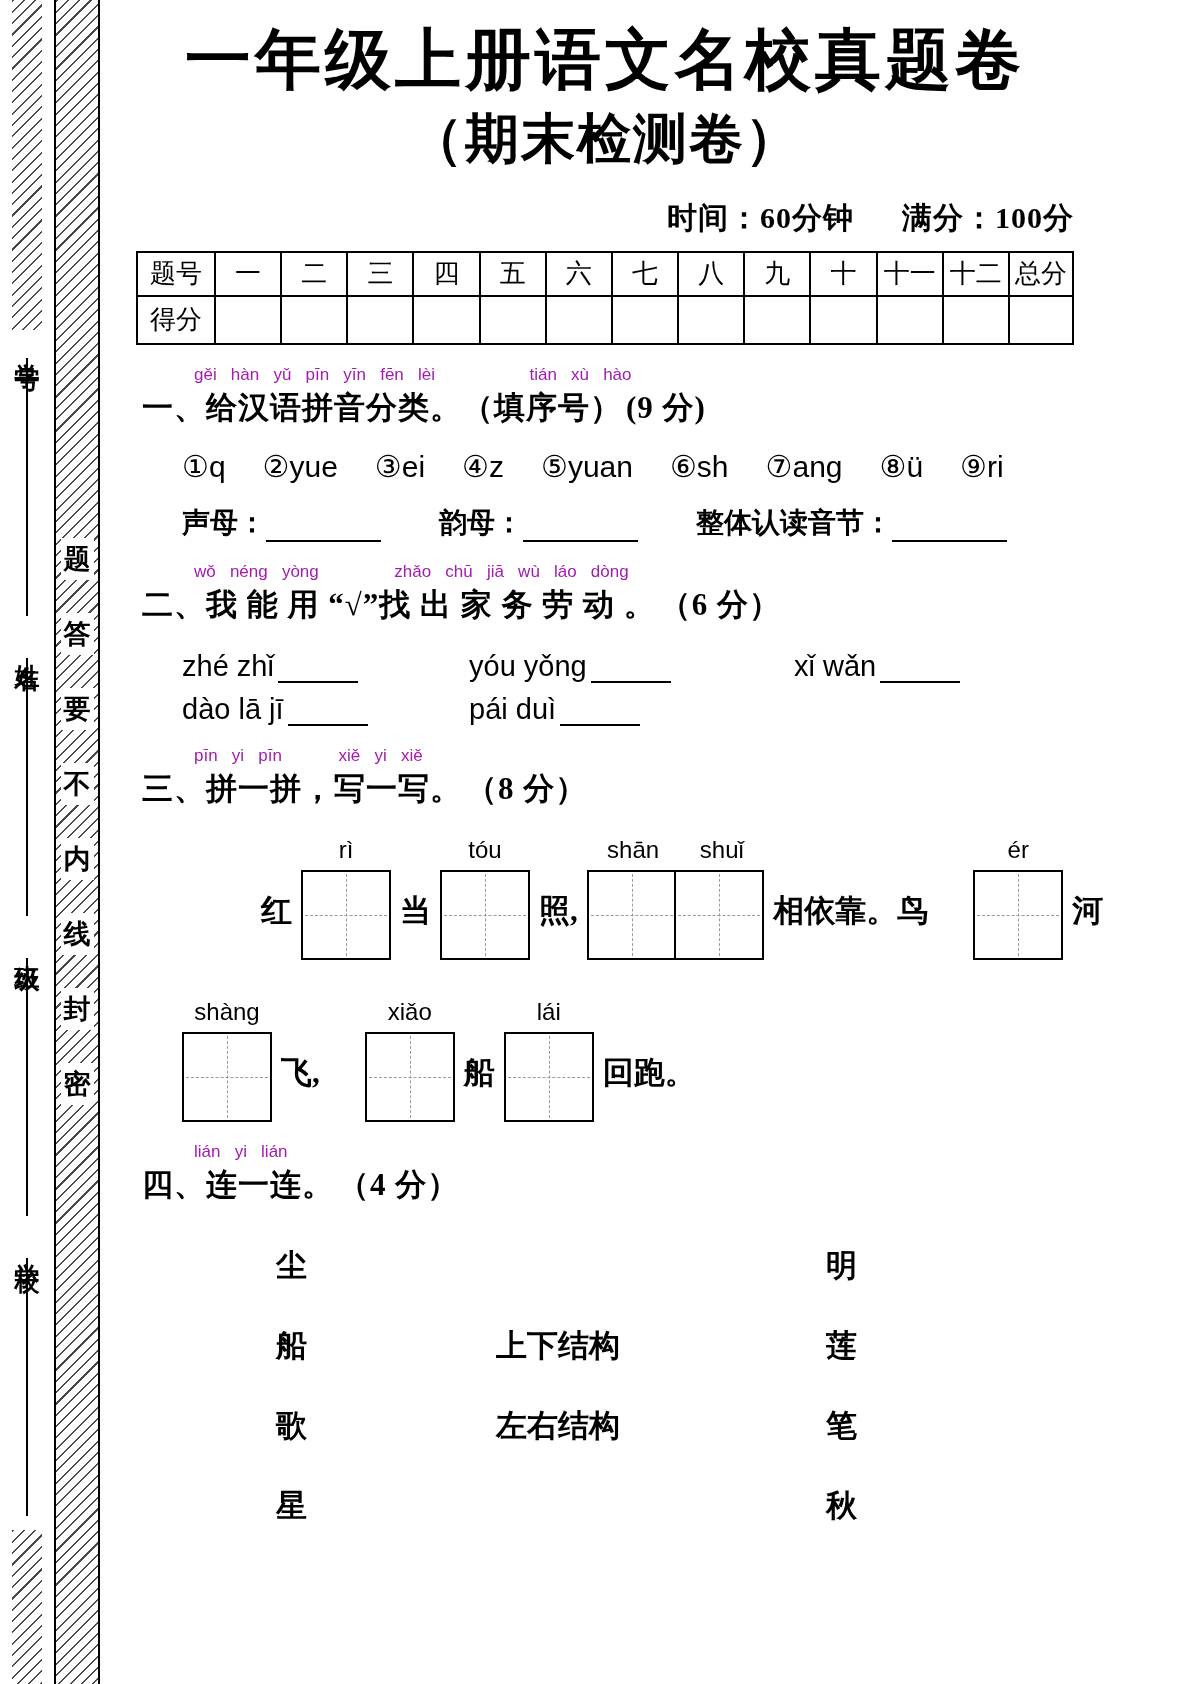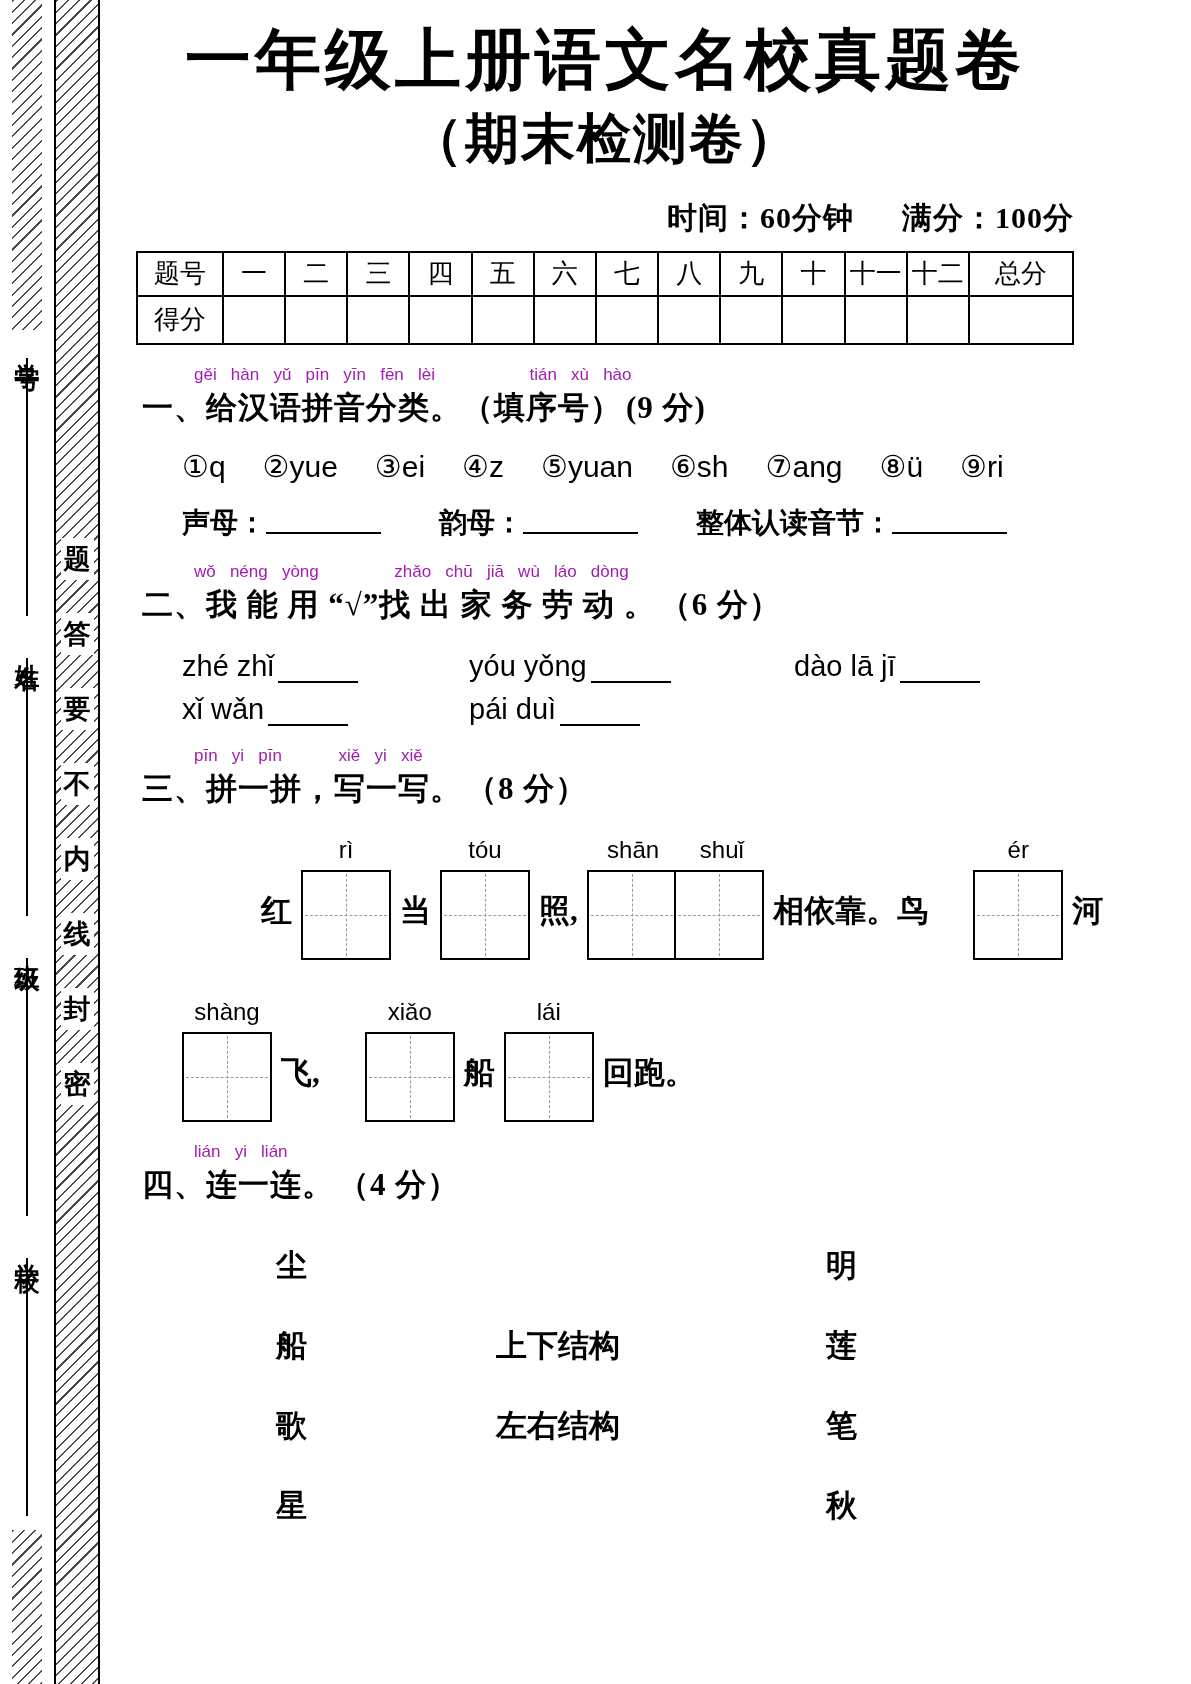--- a/index.html
+++ b/index.html
@@ -25,32 +25,32 @@
   .main { position:absolute; left:136px; top:0; width:938px; padding-top:24px; }
   .title { font-size:66px; font-weight:900; text-align:center; letter-spacing:4px; line-height:1.1; }
   .subtitle { font-size:54px; font-weight:900; text-align:center; letter-spacing:2px; margin-top:6px; }
   .meta { text-align:right; font-size:30px; font-weight:600; margin-top:22px; letter-spacing:1px; }
   .meta span + span { margin-left:48px; }
 
   table.score { border-collapse:collapse; width:100%; margin-top:12px; table-layout:fixed; }
   table.score th, table.score td { border:2px solid #000; font-size:26px; font-weight:normal; text-align:center; padding:0; }
   table.score tr:nth-child(1) th { height:44px; }
   table.score tr:nth-child(2) td { height:48px; }
-  .col-first { width:86px; }
-  .col-last { width:104px; }
+  .col-first { width:78px; }
+  .col-last { width:64px; }
 
   .py { font-family:"Liberation Sans", sans-serif; font-size:17px; color:#a21caf; white-space:pre; display:block; }
   .sec { margin-top:20px; }
   .sec-py { margin-left:58px; }
   .sec-head { font-size:31px; font-weight:bold; letter-spacing:1px; margin-top:2px;margin-left:6px; }
   .sec-head .pts { font-weight:600; margin-left:4px; }
 
   .options { display:flex; gap:37px; margin:20px 0 10px 46px; font-size:30px;
              font-family:"Liberation Sans", sans-serif; }
-  .blanks { margin:20px 0 16px 46px; font-size:28px; display:flex; }
+  .blanks { margin:20px 0 16px 46px; font-size:28px; display:flex; align-items:flex-end; }
   .blabel { font-weight:bold; }
   .uline { display:inline-block; border-bottom:2px solid #000; width:115px; height:1.1em; }
   .bgap { margin-left:58px; }
 
   .items-grid { display:grid; grid-template-columns:287px 325px auto; row-gap:10px;
                 margin:24px 0 4px 46px; font-size:29px; font-family:"Liberation Sans", sans-serif; }
   .item { display:flex; align-items:flex-end; }
   .item .uline { width:80px; margin-left:4px; }
 
   .wline { display:flex; align-items:flex-end; }
@@ -192,25 +192,25 @@
       <div class="items-grid">
         <div class="item">
             <span>zhé zhǐ</span>
             <span class="uline"></span>
           </div>
         <div class="item">
             <span>yóu yǒng</span>
             <span class="uline"></span>
           </div>
         <div class="item">
+            <span>xǐ wǎn</span>
+            <span class="uline"></span>
+          </div>
+        <div class="item">
             <span>dào lā jī</span>
-            <span class="uline"></span>
-          </div>
-        <div class="item">
-            <span>xǐ wǎn</span>
             <span class="uline"></span>
           </div>
         <div class="item">
             <span>pái duì</span>
             <span class="uline"></span>
           </div>
       </div>
     </div>
 
     <div class="sec">

